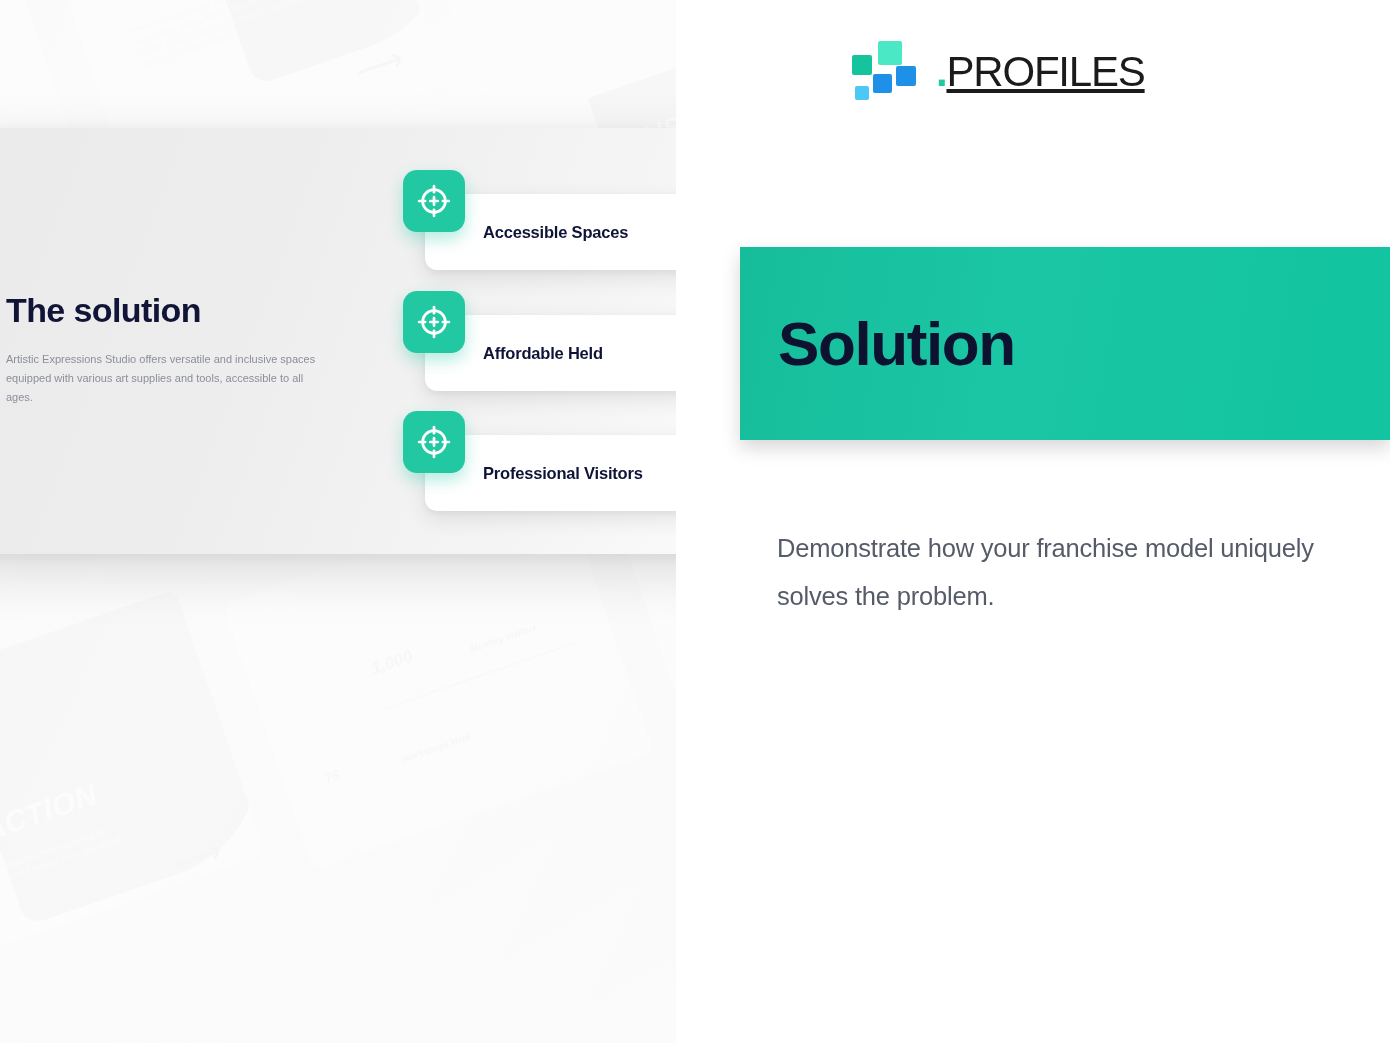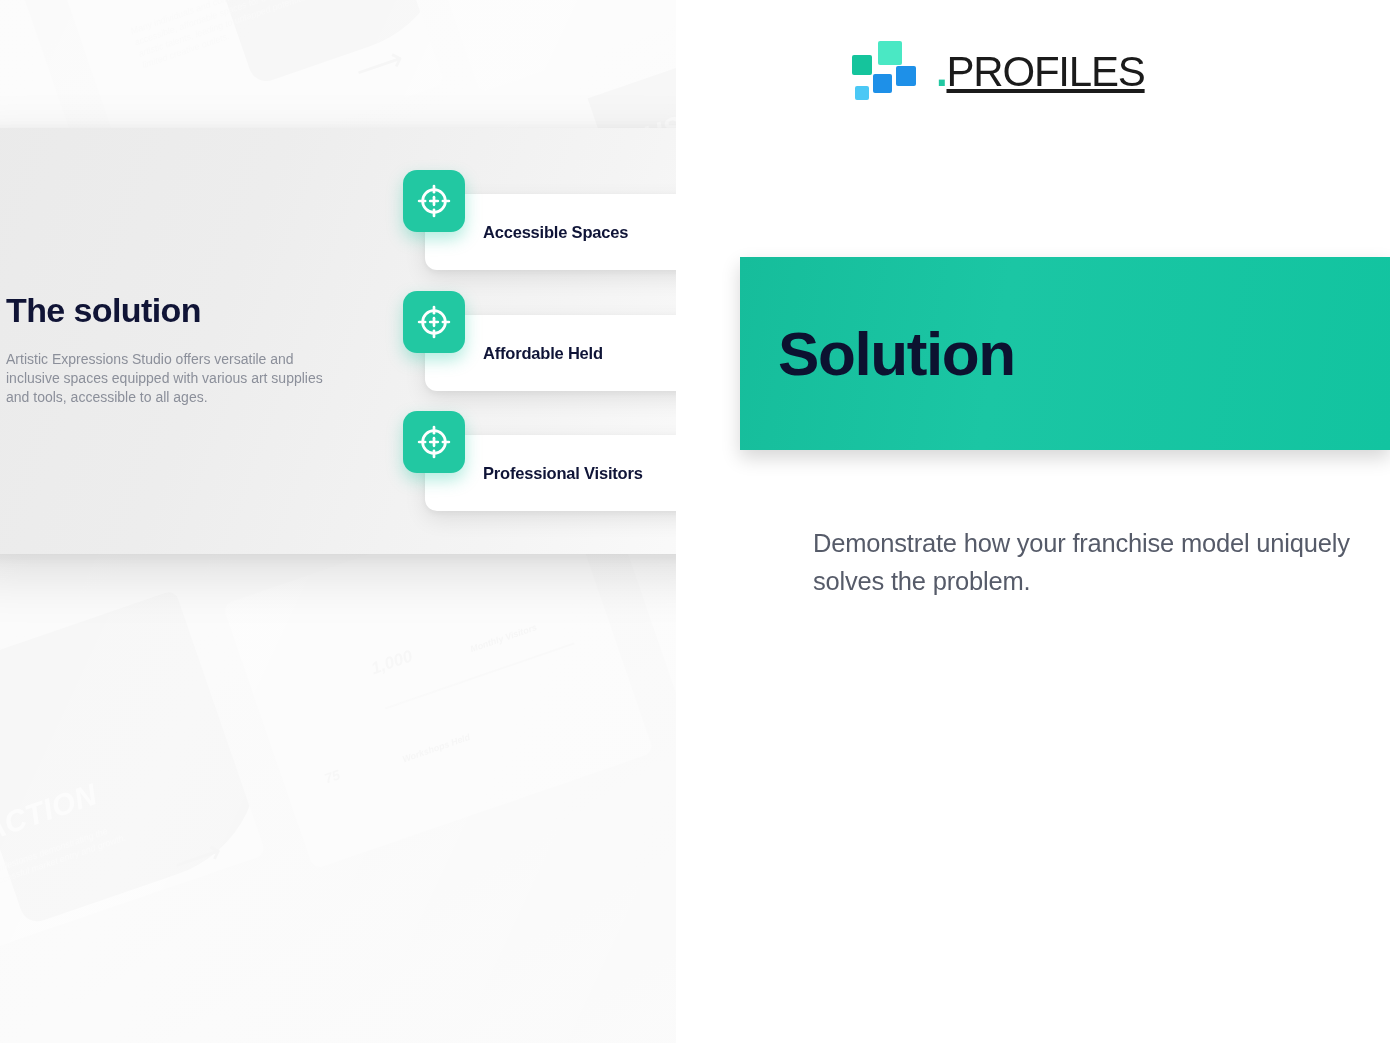--- a/index.html
+++ b/index.html
@@ -75,21 +75,21 @@
     border-bottom-right-radius:34px;
     box-shadow:0 18px 55px rgba(0,0,0,.13), 0 3px 14px rgba(0,0,0,.06);
   }
   #slide-heading{
     position:absolute; left:46px; top:163px;
     font-size:34px; font-weight:bold; letter-spacing:-.6px;
     color:#101436;
   }
   #slide-sub{
     position:absolute; left:46px; top:222px; width:322px;
-    font-size:14px; line-height:19px; color:#8b8f9a;
+    font-size:11px; line-height:19px; color:#8b8f9a;
   }
 
   
   .feature-row{ position:absolute; left:443px; }
   .feature-card{
     position:absolute; left:22px; top:24px;
     width:283px; height:76px;
     background:#ffffff; border-radius:12px;
     box-shadow:0 8px 22px rgba(0,0,0,.09), 0 2px 6px rgba(0,0,0,.05);
     display:flex; align-items:center;
@@ -120,36 +120,36 @@
   #logo-mark i{ position:absolute; display:block; border-radius:2px; }
   #logo-wordmark{
     font-size:42px; letter-spacing:-1.2px; white-space:nowrap;
     display:flex; align-items:baseline;
   }
   #wm-franchise{ font-weight:bold; color:#111111; }
   #wm-dot{ font-weight:bold; color:#22c8a2; }
   #wm-profiles{ font-weight:normal; color:#1b1b1b;text-decoration:underline; }
 
   #title-banner{
-    position:absolute; left:64px; top:257px;
+    position:absolute; left:64px; top:247px;
     width:650px; height:193px;
     background:linear-gradient(100deg,#16bd9b 0%,#1bc6a4 40%,#12c4a0 100%);
     box-shadow:0 8px 18px rgba(0,0,0,.16);
     display:flex; align-items:center;
   }
   #title-text{
     margin-left:38px;
     font-size:62px; font-weight:bold; letter-spacing:-1.4px;
     color:#0c1230;
   }
 
   .body-para{
     position:absolute; left:101px;
-    width:540px; font-size:25.5px; line-height:38px;
-    color:#565b69; letter-spacing:-.2px;margin-left:36px;
+    width:540px; font-size:25.5px; line-height:48px;
+    color:#565b69; letter-spacing:-.2px;
   }
   #para-1{ top:524px; }
   #para-2{ top:637px; }
 </style>
 </head>
 <body>
 
 <div id="left-panel">
 
   <div id="deck-mosaic">

